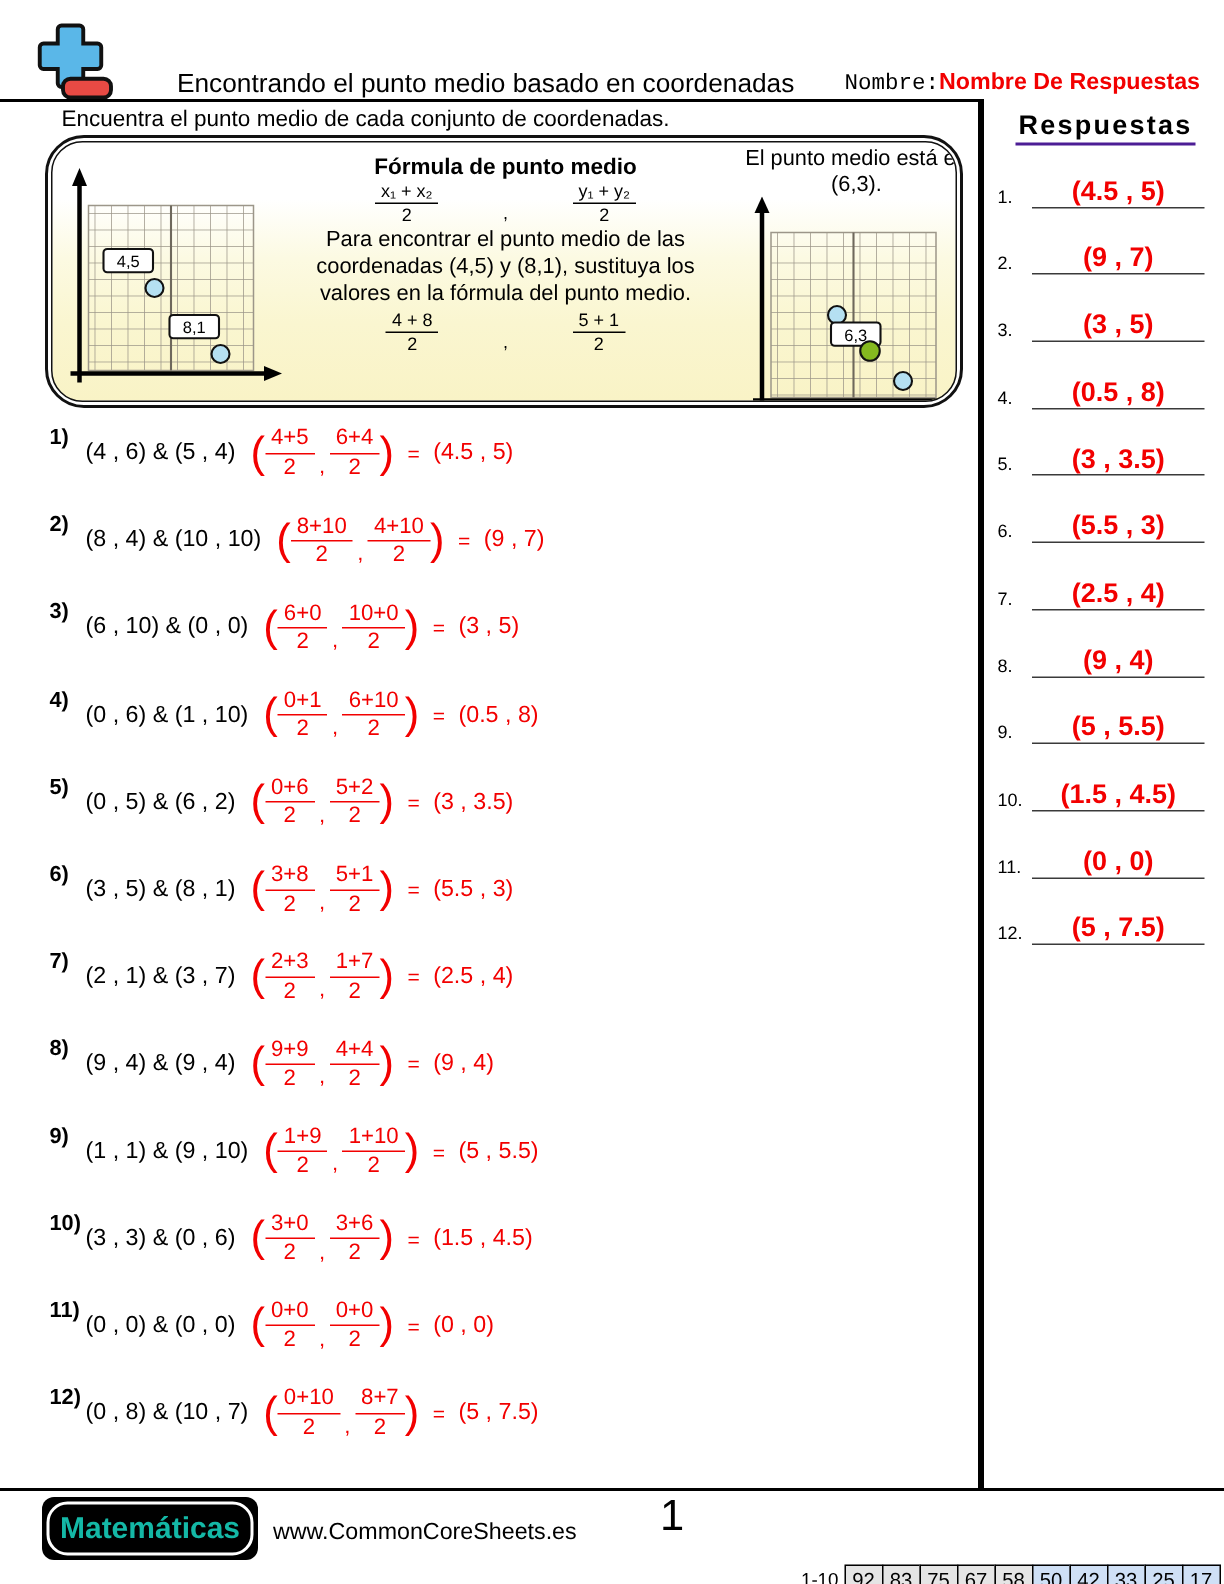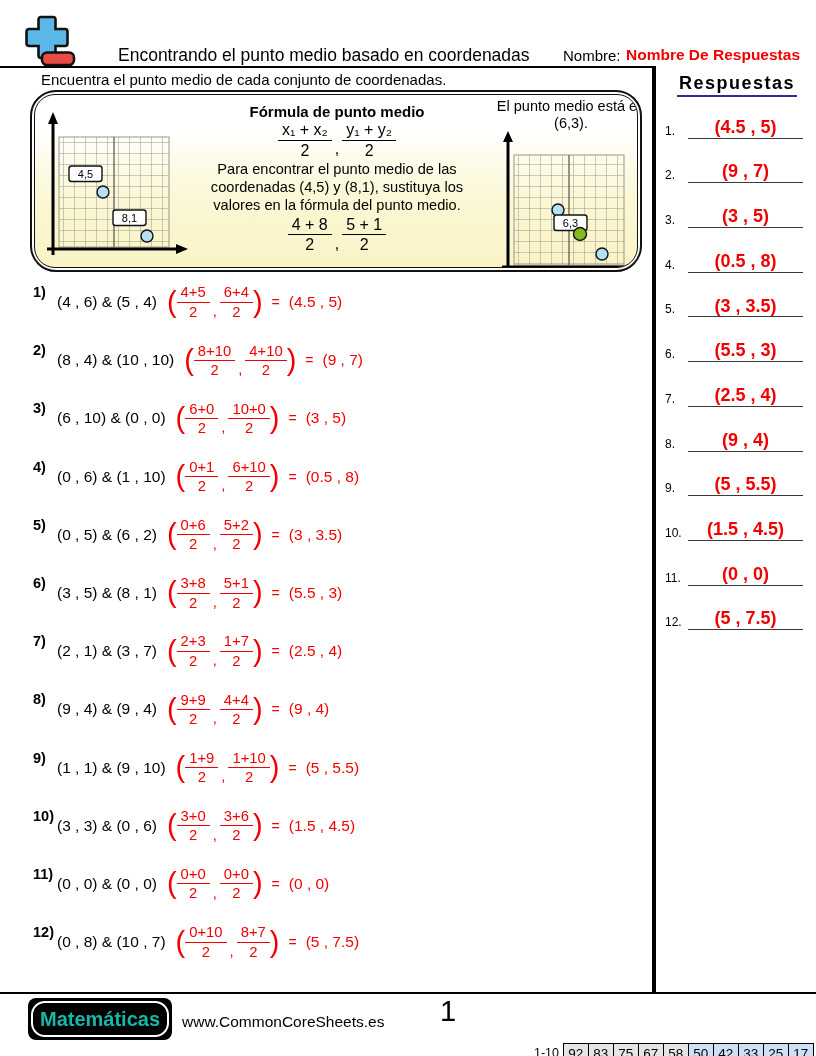--- a/index.html
+++ b/index.html
@@ -2,38 +2,38 @@
 <html><head>
 <meta charset="utf-8">
 <style>
   html,body{margin:0;padding:0;background:#fff;}
   .page{position:relative;width:816px;height:1056px;background:#fff;overflow:hidden;
         font-family:"Liberation Sans",sans-serif;color:#000;}
 
   
   .logo{position:absolute;left:24px;top:14px;}
   .title{position:absolute;left:118px;top:45px;font-size:17.5px;text-align:right;}
-  .name-label{position:absolute;left:563px;top:47px;font-size:15px;}
+  .name-label{position:absolute;left:563px;top:47px;font-size:15px;font-family:Liberation Mono, monospace;}
   .name-value{position:absolute;left:626px;top:46px;font-size:15.5px;font-weight:700;color:var(--red);}
   .header-line{position:absolute;left:0;top:66px;width:654px;border-top:2px solid #000;}
   .instruction{position:absolute;left:41px;top:71px;font-size:15px;font-weight:400;}
 
   :root{--red:#f20000;--gridline:#9c9689;--hl:#cfe0f6;}
 
   
   .example-box{position:absolute;left:30px;top:90px;width:612px;height:182px;
                border:2px solid #111;border-radius:26px;padding:2px;box-sizing:border-box;}
   .example-inner{width:100%;height:100%;border:1.6px solid #111;border-radius:21px;box-sizing:border-box;
                  background:linear-gradient(180deg,#ffffff 0%,#ffffff 22%,#fcfae2 45%,#faf6d0 70%,#f9f3c6 100%);
                  display:flex;overflow:hidden;}
   .grid-svg{flex:none;}
   .left-grid{margin:14px 0 0 6px;}
   .example-center{width:292px;flex:none;padding-top:6px;text-align:center;}
   .formula-title{font-size:15px;font-weight:700;margin-top:2px;}
-  .formula-row{display:flex;justify-content:center;align-items:center;font-size:16px;margin-top:1px;}
+  .formula-row{display:flex;justify-content:center;align-items:center;font-size:12px;margin-top:1px;gap:40px;}
   .frac{display:inline-flex;flex-direction:column;align-items:center;line-height:1.1;}
   .frac .num{padding:0 4px 1px;}
   .frac .den{border-top:1.5px solid currentColor;padding:1px 3px 0;align-self:stretch;text-align:center;}
   .comma-low{align-self:flex-end;margin:0 3px 1px;}
   .example-text{font-size:14.6px;line-height:1.22;margin-top:2px;}
   .example-right{flex:1;display:flex;flex-direction:column;align-items:center;padding-top:3px;}
   .midpoint-note{font-size:14.5px;text-align:center;width:176px;line-height:1.15;}
   .right-grid{margin-top:0px;}
 
   

